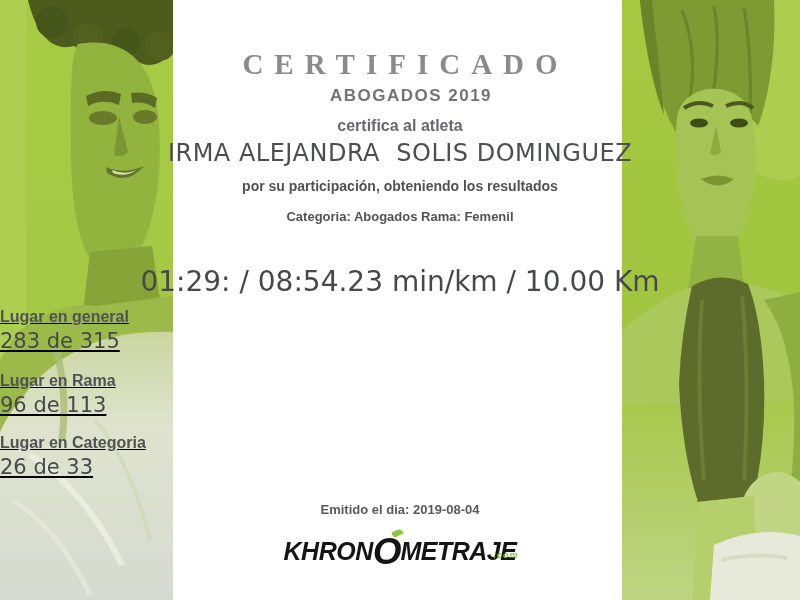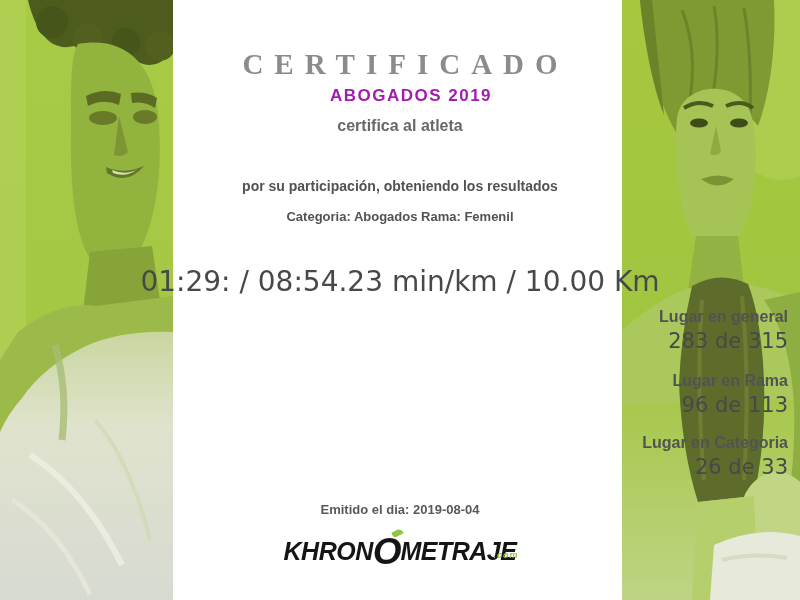--- a/index.html
+++ b/index.html
@@ -13,34 +13,34 @@
   .photo.right { right:0; width:178px; }
   .photo svg { display:block; width:100%; height:100%; }
 
   .content { position:absolute; inset:0; z-index:2; }
   .line { position:absolute; left:0; right:0; text-align:center; }
 
   .title {
     top:48px; font-family:"Liberation Serif", serif; font-weight:bold;
     font-size:29px; letter-spacing:11px; padding-left:11px; color:#8b8b8d;
   }
-  .event { top:86px; font-weight:bold; font-size:17px; letter-spacing:1.5px; color:#a21caf;padding-left:22px; }
+  .event { top:86px; font-weight:bold; font-size:17px; letter-spacing:1.5px; color:#737373;padding-left:22px; }
   .intro { top:117px; font-weight:bold; font-size:16px; color:#68696c; }
   .name  {
     top:139px; font-family:"DejaVu Sans", sans-serif; font-size:24px;
     color:#4d4e50; white-space:pre; letter-spacing:0.5px;
   }
   .participation { top:178px; font-weight:bold; font-size:14px; color:#515254; }
   .category      { top:209px; font-weight:bold; font-size:13px; color:#515254; }
   .stats-label   { top:245px; font-weight:bold; font-size:16px; color:#515254; }
   .stats-value   {
     top:265px; font-family:"DejaVu Sans", sans-serif; font-size:28px;
     color:#47484a; white-space:pre;
   }
-  .place { position:absolute; left:0; right:12px; text-align:right; }
+  .place { position:absolute; left:0; right:0; text-align:left;text-decoration:underline; }
   .place-label { font-weight:bold; font-size:16px; color:#515254; }
   .place-value {
     font-family:"DejaVu Sans", sans-serif; font-size:21px; color:#47484a;
     margin-top:3px;
   }
   .p0 { top:308px; } .p1 { top:372px; } .p2 { top:434px; }
   .issued { top:502px; font-weight:bold; font-size:13px; color:#58595b; }
 
   .logo-wrap { top:531px; }
   .logo {
@@ -149,20 +149,21 @@
       <path d="M76,502 L132,496 L136,600 L70,600 Z" fill="#b5cf6c"></path>
       <path d="M92,545 Q135,525 178,536 L178,600 L88,600 Z" fill="#e7eadb"></path>
       <path d="M100,560 Q130,552 165,558" stroke="#d6dcc4" stroke-width="4" fill="none"></path>
     </svg>
   </div>
 
   <div class="content">
     <div class="line title">CERTIFICADO</div>
     <div class="line event">ABOGADOS 2019</div>
     <div class="line intro">certifica al atleta</div>
+    <div class="line name">IRMA ALEJANDRA  SOLIS DOMINGUEZ</div>
     <div class="line participation">por su participación, obteniendo los resultados</div>
     <div class="line category">Categoria: Abogados Rama: Femenil</div>
     <div class="line stats-value">01:29: / 08:54.23 min/km / 10.00 Km</div>
 
     <div class="place p0">
       <div class="place-label">Lugar en general</div>
       <div class="place-value">283 de 315</div>
     </div>
     <div class="place p1">
       <div class="place-label">Lugar en Rama</div>

